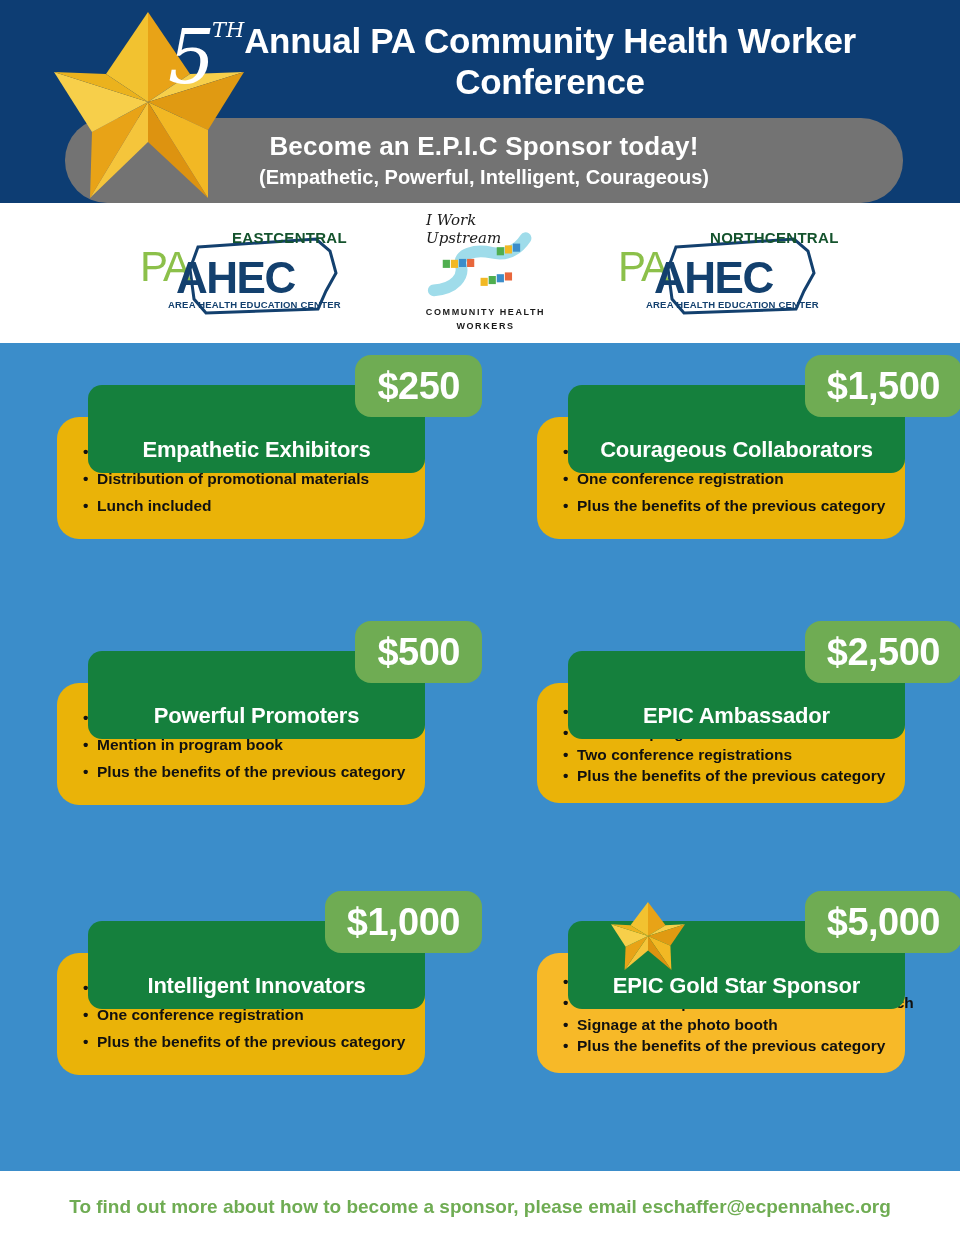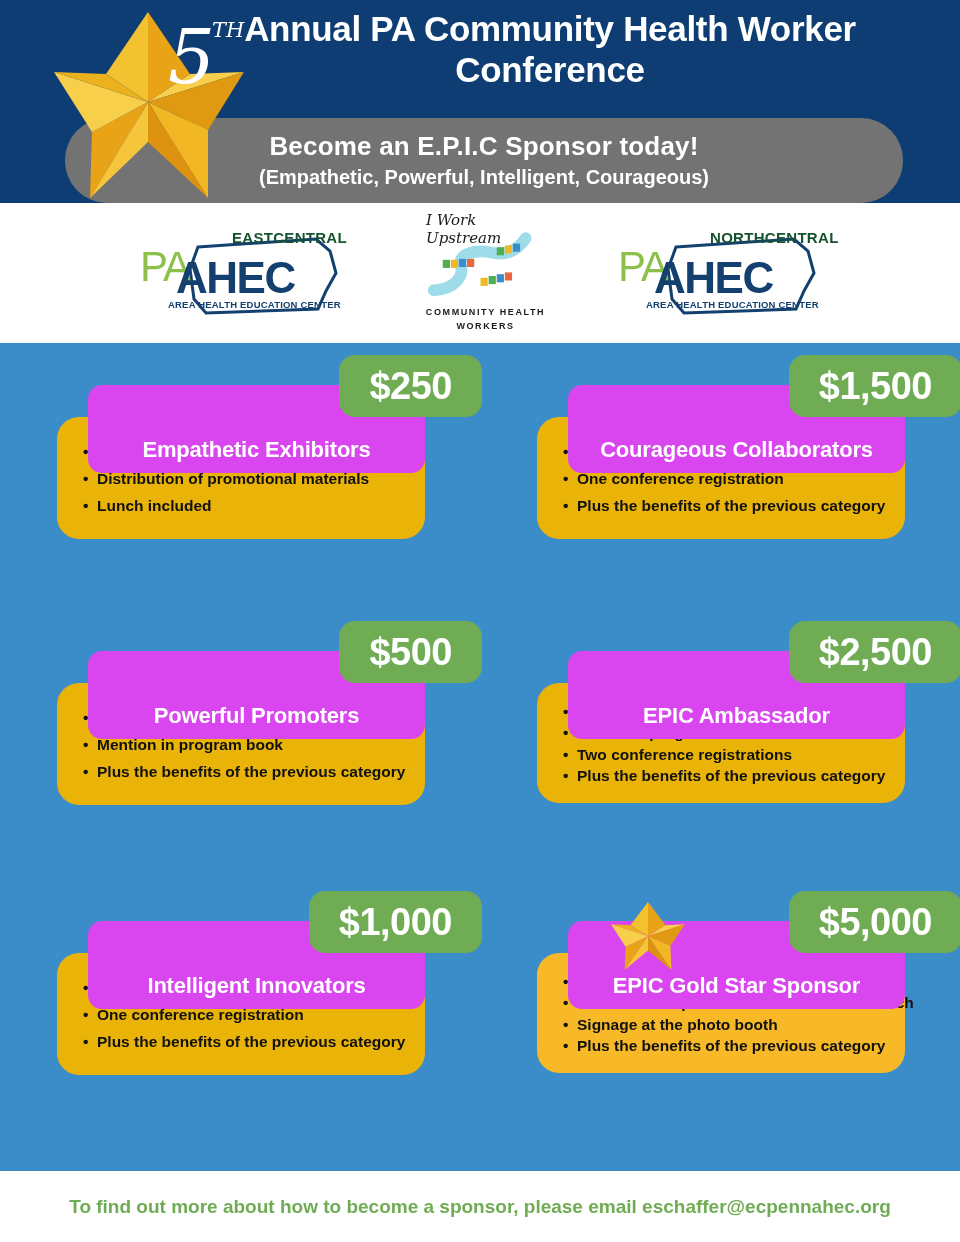--- a/index.html
+++ b/index.html
@@ -25,21 +25,21 @@
     position: absolute;
     top: 0; left: 0;
     width: 960px;
     height: 203px;
     background: #0d3d73;
     overflow: hidden;
   }
 
   .header-title {
     position: absolute;
-    top: 8px;
+    top: 20px;
     left: 180px;
     width: 740px;
     text-align: center;
     color: #ffffff;
     font-size: 35px;
     font-weight: bold;
     line-height: 1.18;
     letter-spacing: -0.3px;
   }
 
@@ -160,36 +160,36 @@
   }
   .card.gold .card-white { background: #f7b928; }
 
   .card-navy {
     position: absolute;
     left: 31px;
     top: 30px;
     width: 337px;
     height: 88px;
     border-radius: 14px;
-    background: #d946ef;
+    background: #15803d;
     z-index: 2;
   }
 
   .card-badge {
     position: absolute;
     right: 0;
     top: 0;
     height: 62px;
     background: #6fac53;
     border-radius: 16px 16px 16px 16px;
     z-index: 3;
     display: flex;
     align-items: center;
     justify-content: center;
-    padding: 0 30px;
+    padding: 0 22px;
   }
   .card-badge .price {
     color: #ffffff;
     font-size: 38px;
     font-weight: bold;
     line-height: 1;
     letter-spacing: -0.5px;
   }
 
   .card-title {

